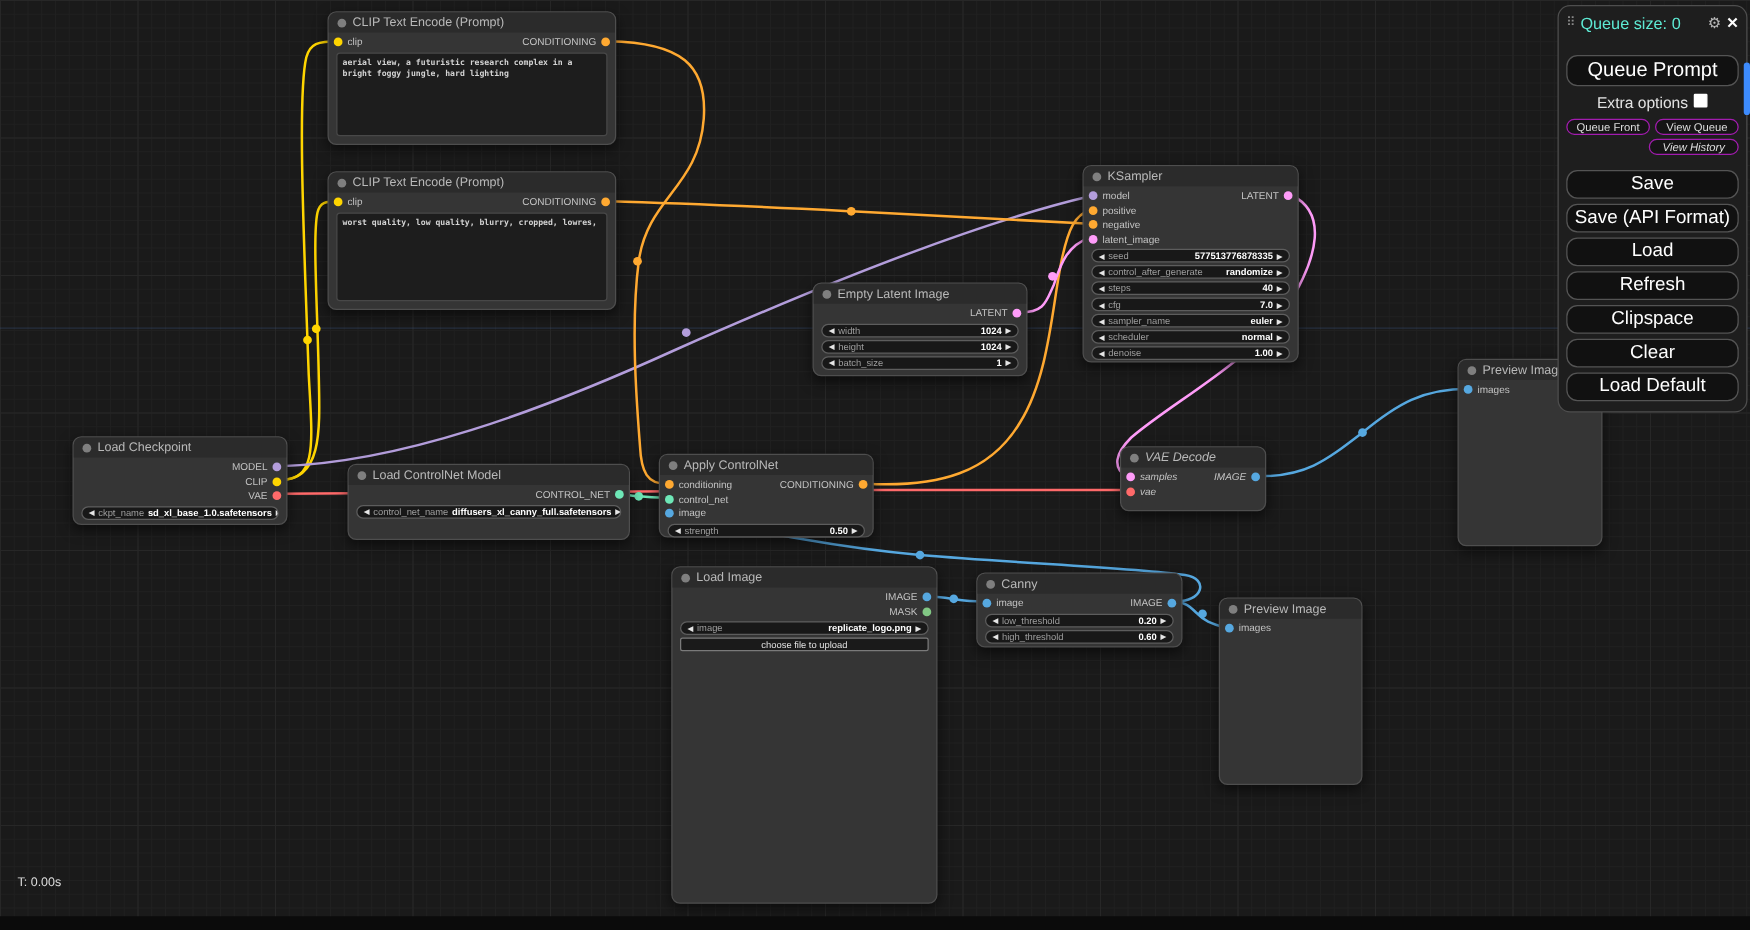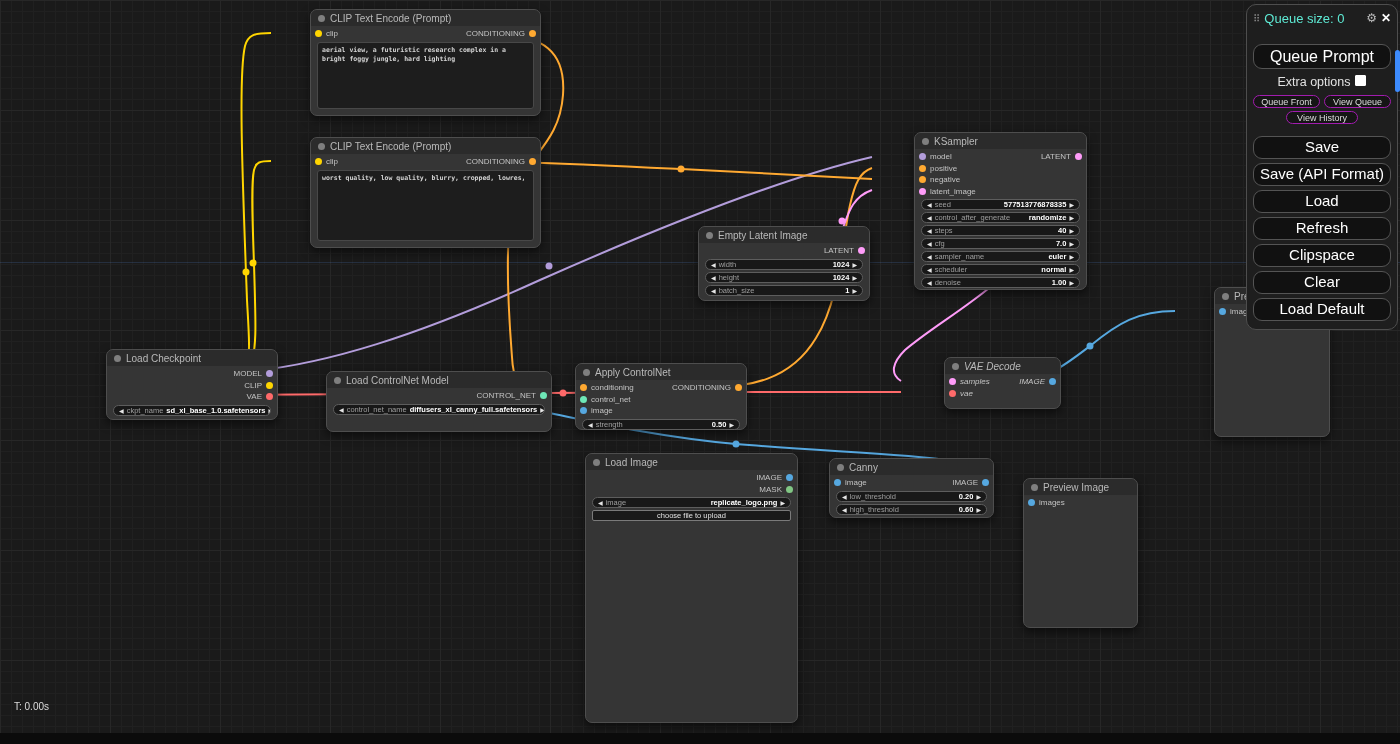--- a/index.html
+++ b/index.html
@@ -9,21 +9,21 @@
   #canvas { position:absolute; inset:0; background-color:#1a1a1a;
     background-image:
       linear-gradient(#272727 1px, transparent 1px),
       linear-gradient(90deg,#272727 1px, transparent 1px),
       linear-gradient(#202020 1px, transparent 1px),
       linear-gradient(90deg,#202020 1px, transparent 1px);
     background-size:110px 110px,110px 110px,11px 11px,11px 11px; }
   #hline { position:absolute; left:0; top:262px; width:1400px; height:1px;
     background:rgba(70,105,160,.28); z-index:1; }
   #wires { position:absolute; inset:0; z-index:2; }
-  #node-layer { position:absolute; inset:0; z-index:3;margin-left:48px; }
+  #node-layer { position:absolute; inset:0; z-index:3; }
   #bottom-strip { position:absolute; left:0; top:733px; width:1400px; height:11px;
     background:#0b0b0b; z-index:6; }
 
   
   .node { position:absolute; display:flex; flex-direction:column;
     background:#353535; border:1px solid #4e4e4e; border-radius:7px;
     box-shadow:0 4px 10px rgba(0,0,0,.55); }
   .node-title { flex:0 0 16px; display:flex; align-items:center; gap:5px;
     padding:0 7px; background:#2b2b2b; border-radius:6px 6px 0 0;
     color:#b9b9b9; font-size:10px; white-space:nowrap; overflow:hidden; }
@@ -64,21 +64,21 @@
   .qbtn.big { min-height:23px; font-size:15px; margin-top:4px; line-height:1.25; }
   #queue-prompt-btn { min-height:25px; font-size:16px; margin-top:17px; }
   .qp-extra { display:flex; align-items:flex-start; justify-content:center; gap:5px;
     margin-top:6px; font-size:12.5px; color:#e2e2e2; }
   .qp-check { width:11px; height:11px; background:#fff; border:1px solid #fff;
     border-radius:1px; cursor:pointer; }
   .qp-pills { display:flex; gap:4px; margin-top:6px; }
   .pill { flex:1; height:13px; display:flex; align-items:center; justify-content:center;
     background:#151515; border:1px solid #a21caf; border-radius:7px;
     font-size:9px; color:#ddd; cursor:pointer; white-space:nowrap; }
-  .qp-hist { display:flex; justify-content:center; margin-top:3px; }
+  .qp-hist { display:flex; justify-content:flex-end; margin-top:3px;font-style:italic; }
   .qp-hist .pill { flex:0 0 72px; }
   #qp-spacer { height:8px; }
 
   #scroll-thumb { position:absolute; left:1395px; top:50px; width:5px; height:42px;
     background:#3d8bfd; border-radius:3px; z-index:11; }
 
   
   #stats { position:absolute; left:14px; top:681px; z-index:5;
     font-size:10px; line-height:10.5px; color:#dcdcdc; white-space:pre; }
 </style>

